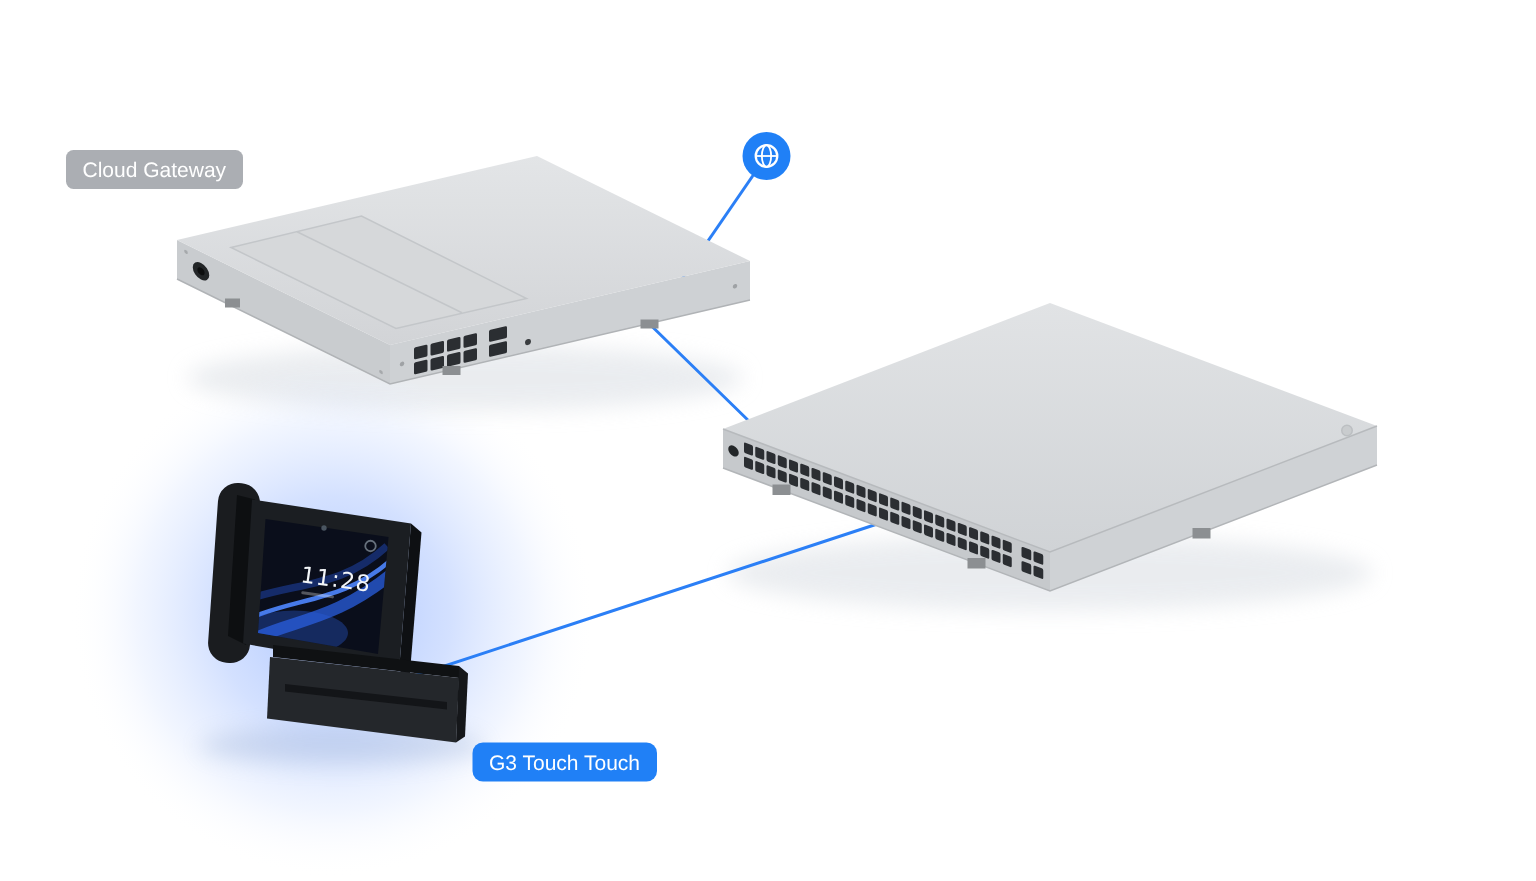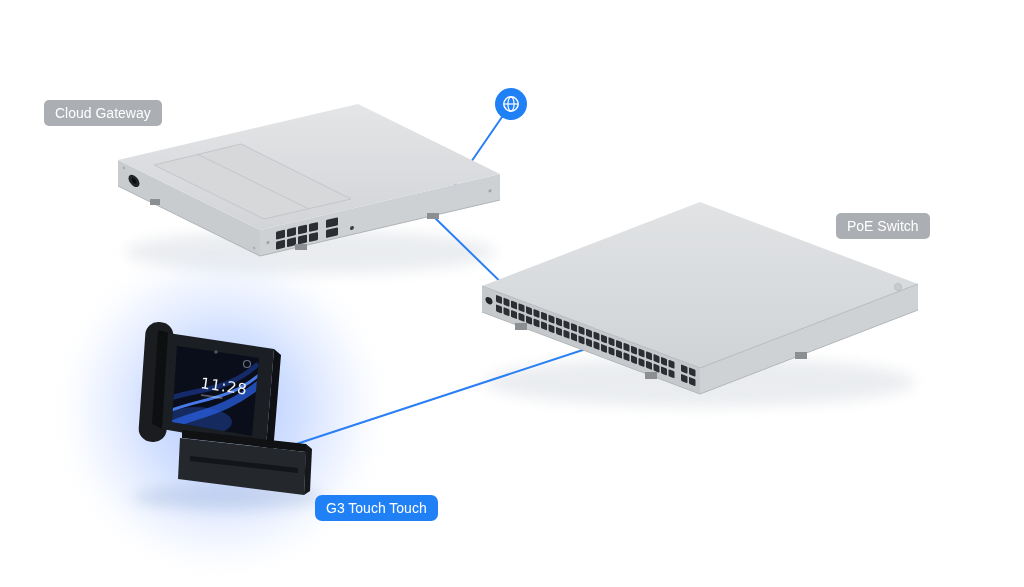--- a/index.html
+++ b/index.html
@@ -185,16 +185,15 @@
     <text x="200" y="388" transform="rotate(8 200 388)" fill="#f2f5f8" font-size="15" letter-spacing="0.8" font-family="DejaVu Sans, sans-serif">11:28</text>
     <rect x="201" y="394" width="22" height="2" rx="1" fill="#ffffff" opacity="0.3" transform="rotate(8 201 394)"></rect>
     <polygon points="182,430 306,444 306,452 182,438" fill="#0f1113"></polygon>
     <polygon points="180,438 306,452 304,495 178,479" fill="#24272b"></polygon>
     <polygon points="190,456 298,468 298,473 190,461" fill="#131518"></polygon>
     <polygon points="306,444 312,449 310,491 304,495" fill="#15171a"></polygon>
   </g>
 </svg>
 
 <div class="badge badge-gray" id="lbl-gateway">Cloud Gateway</div>
-<div class="badge badge-gray" id="lbl-switch">PoE Switch</div>
 <div class="badge badge-blue" id="lbl-wall">G3 Touch Touch</div>
 
 </div>
 
 </body></html>

